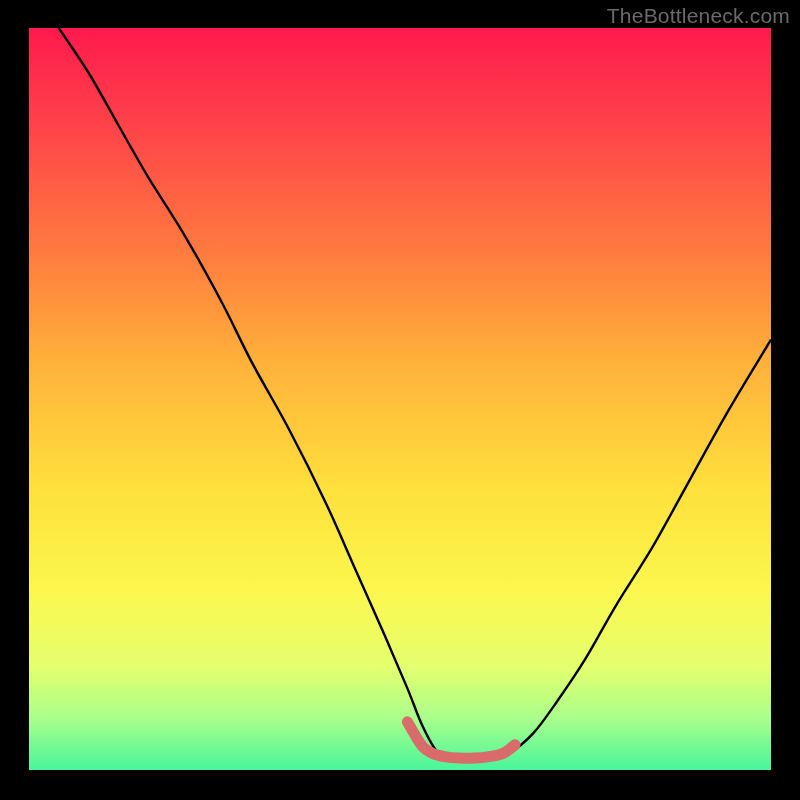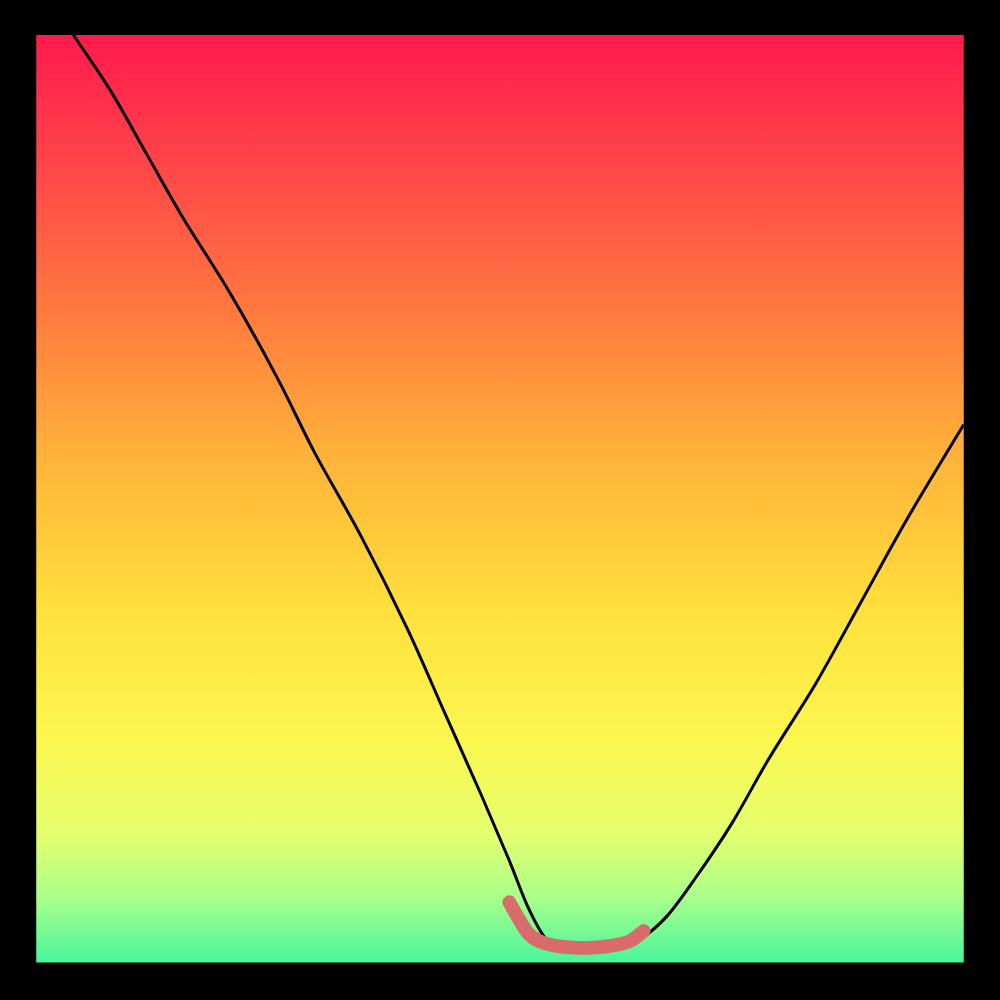--- a/index.html
+++ b/index.html
@@ -58,13 +58,14 @@
 
 <div class="frame">
   <div class="plot">
 
     <svg width="742" height="742" viewBox="0 0 742 742">
       <path fill="none" stroke="#000000" stroke-width="2.4" d="M 29.7 0.0 C 34.6 7.4, 49.5 28.4, 59.4 44.5 C 69.3 60.6, 79.1 79.1, 89.0 96.5 C 98.9 113.8, 107.6 129.8, 118.7 148.4 C 129.8 166.9, 143.5 186.7, 155.8 207.8 C 168.2 228.8, 181.8 253.5, 192.9 274.5 C 204.1 295.6, 211.5 312.9, 222.6 333.9 C 233.7 354.9, 247.3 377.2, 259.7 400.7 C 272.1 424.2, 285.7 451.4, 296.8 474.9 C 307.9 498.4, 316.6 519.4, 326.5 541.7 C 336.4 563.9, 347.5 588.7, 356.2 608.4 C 364.8 628.2, 372.2 645.5, 378.4 660.4 C 384.6 675.2, 388.3 687.0, 393.3 697.5 C 398.2 708.0, 403.2 718.1, 408.1 723.5 C 413.0 728.8, 418.0 728.0, 422.9 729.4 C 427.9 730.7, 432.8 731.2, 437.8 731.6 C 442.7 732.0, 447.7 731.9, 452.6 731.6 C 457.6 731.4, 462.5 731.4, 467.5 730.1 C 472.4 728.9, 476.1 728.4, 482.3 724.2 C 488.5 720.0, 497.1 713.1, 504.6 704.9 C 512.0 696.7, 518.2 687.6, 526.8 675.2 C 535.5 662.9, 546.6 646.8, 556.5 630.7 C 566.4 614.6, 575.1 597.3, 586.2 578.8 C 597.3 560.2, 610.9 540.4, 623.3 519.4 C 635.6 498.4, 648.0 474.9, 660.4 452.6 C 672.7 430.4, 683.9 409.3, 697.5 385.8 C 711.1 362.3, 734.6 324.0, 742.0 311.6"></path>
       <path fill="none" stroke="#d96b6b" stroke-width="11" stroke-linecap="round" stroke-linejoin="round" d="M 378.4 693.8 C 380.9 697.9, 388.9 712.9, 393.3 718.3 C 397.6 723.6, 400.7 723.9, 404.4 725.7 C 408.1 727.4, 411.2 727.9, 415.5 728.6 C 419.8 729.4, 425.4 729.9, 430.4 730.1 C 435.3 730.4, 440.3 730.4, 445.2 730.1 C 450.1 729.9, 455.1 729.5, 460.0 728.6 C 465.0 727.8, 470.6 726.9, 474.9 724.9 C 479.2 723.0, 484.2 718.1, 486.0 716.8"></path>
     </svg>
 
   </div>
+  <div class="watermark">TheBottleneck.com</div>
 </div>
 
 </body></html>

